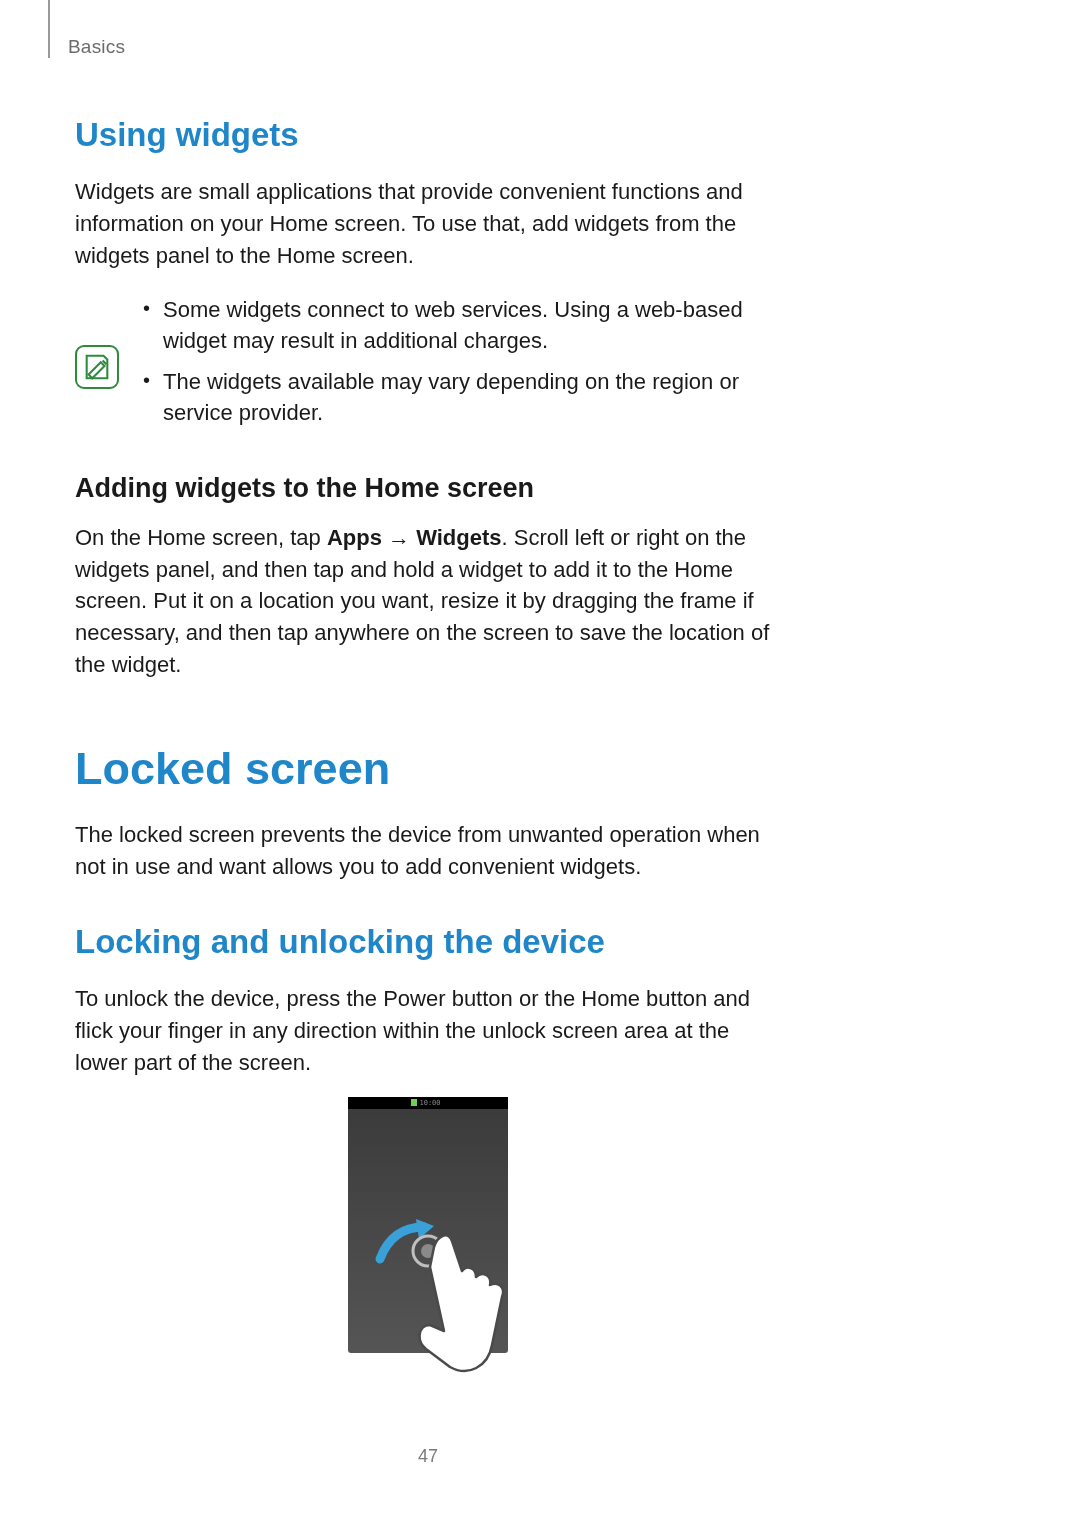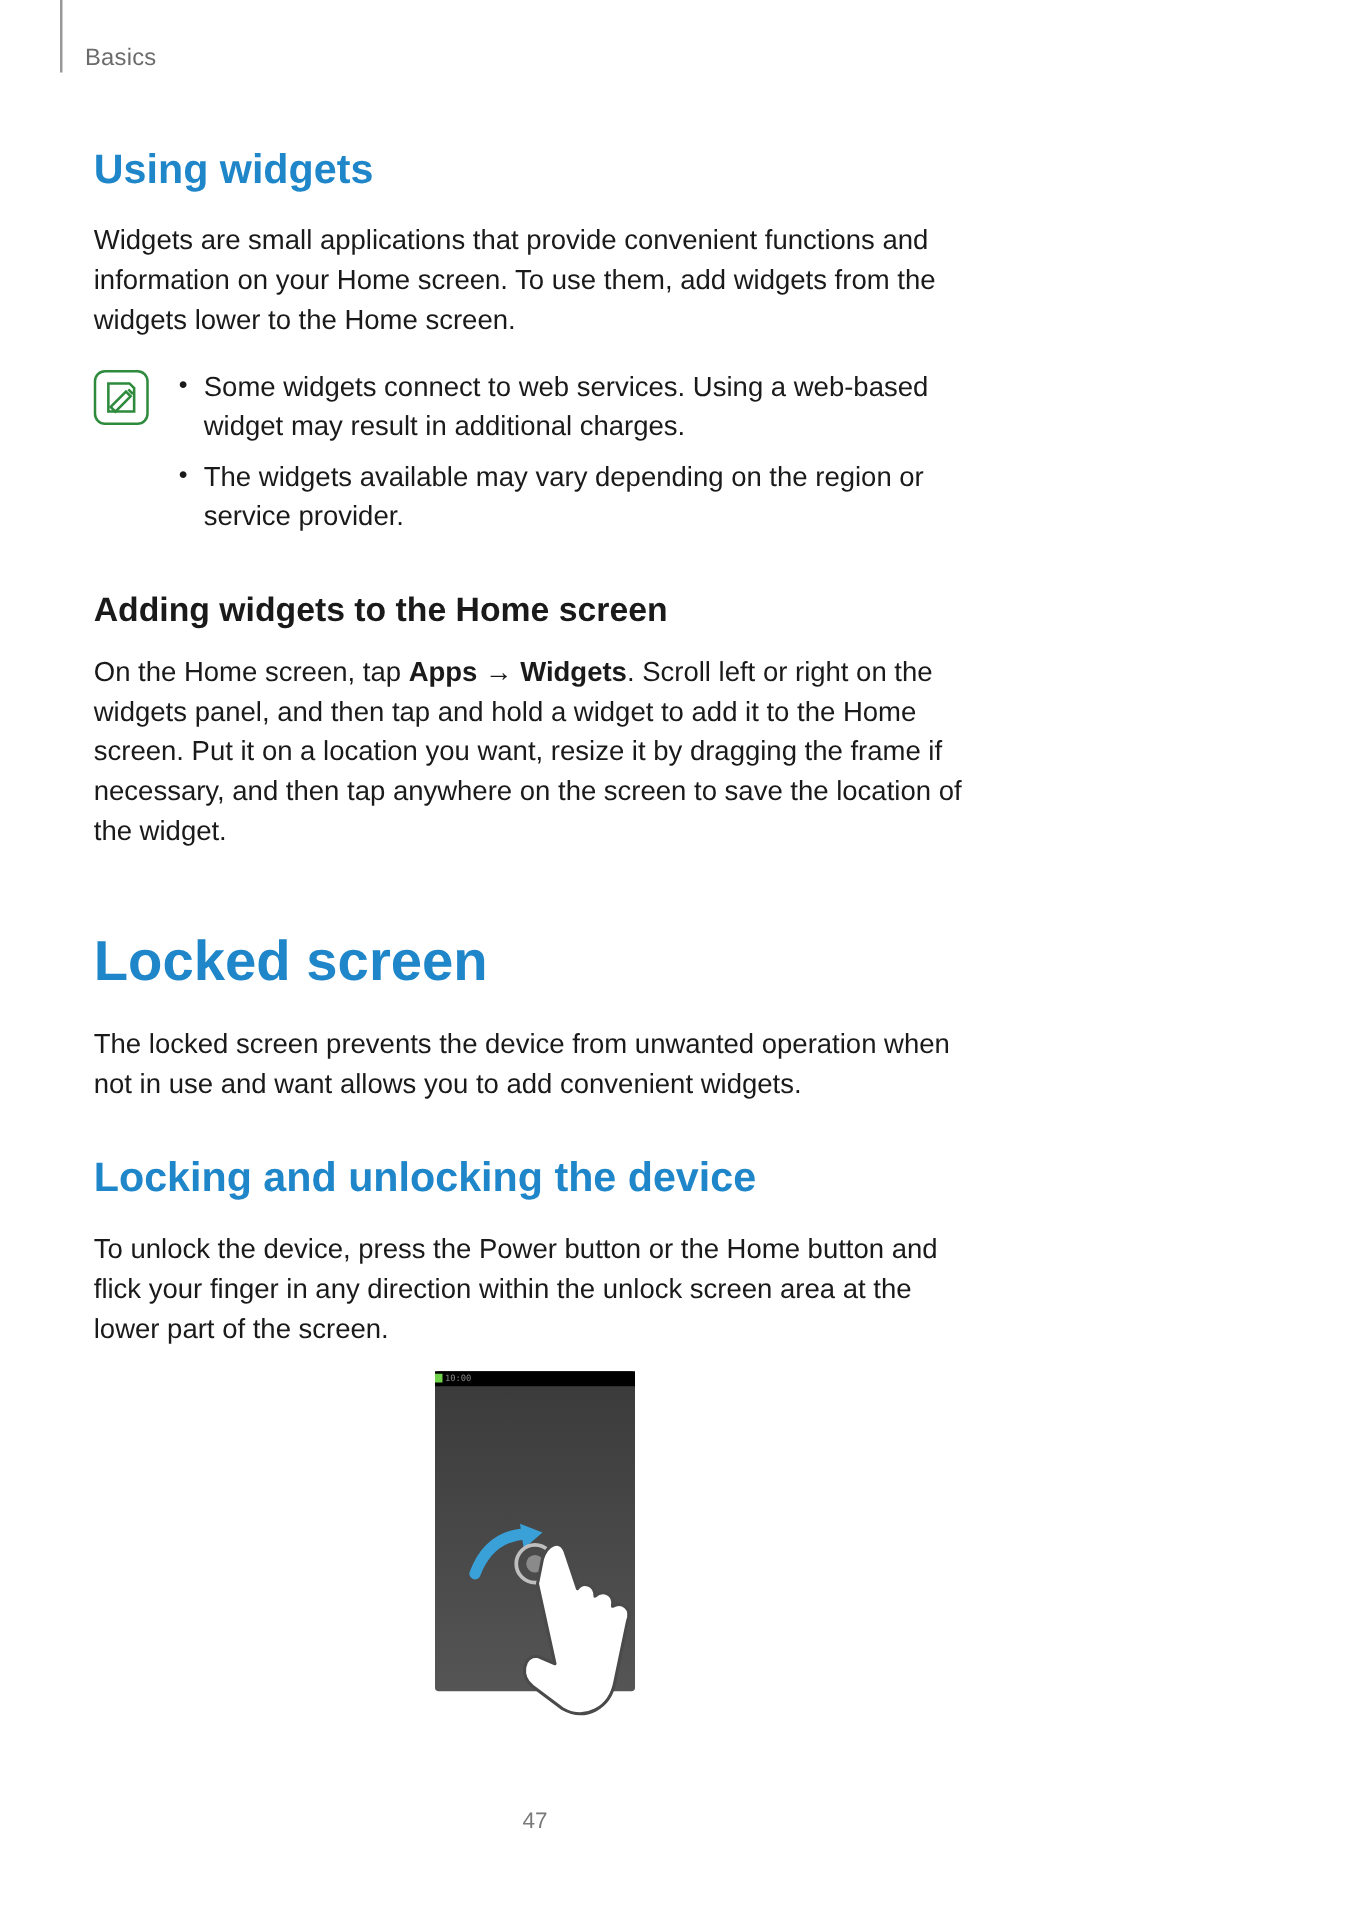--- a/index.html
+++ b/index.html
@@ -6,47 +6,47 @@
   html, body { width: 1080px; height: 1527px; background: #fff; font-family: "Segoe UI", "Helvetica Neue", Arial, sans-serif; color: #1a1a1a; }
   .page { position: relative; width: 856px; height: 1527px; padding: 36px 75px 0 75px; }
   .header-rule { position: absolute; left: 48px; top: 0; width: 2px; height: 58px; background: #999; }
   .breadcrumb { position: absolute; left: 68px; top: 36px; font-size: 19px; color: #6b6b6b; letter-spacing: 0.2px; }
   .content { padding-top: 80px; }
   .h2 { font-size: 33px; font-weight: 700; color: #1f87c9; margin-bottom: 22px; }
   .h1 { font-size: 45px; font-weight: 700; color: #1f87c9; margin-top: 62px; margin-bottom: 24px; }
   .h3 { font-size: 27px; font-weight: 700; color: #1a1a1a; margin-top: 34px; margin-bottom: 18px; }
   .para { font-size: 22px; line-height: 1.45; color: #1a1a1a; margin-bottom: 14px; }
   .para2 { font-size: 22px; line-height: 1.45; color: #1a1a1a; margin-bottom: 6px; }
-  .note-block { display: flex; align-items: flex-start; margin-top: 22px; margin-bottom: 8px; }
+  .note-block { display: flex; align-items: center; margin-top: 22px; margin-bottom: 8px; }
   .note-icon { flex: 0 0 44px; height: 44px; border: 2.5px solid #2e8b3d; border-radius: 9px; display: flex; align-items: center; justify-content: center; margin-right: 22px; margin-top: 2px; }
   .note-icon svg { width: 30px; height: 30px; }
   .note-list { flex: 1; list-style: none; }
   .note-list li { position: relative; padding-left: 22px; font-size: 22px; line-height: 1.42; margin-bottom: 10px; }
   .note-list li::before { content: "•"; position: absolute; left: 2px; top: 0; font-size: 20px; color: #1a1a1a; }
   .bold { font-weight: 700; }
   .figure { display: flex; justify-content: center; margin-top: 18px; }
   .phone { width: 160px; height: 256px; background: linear-gradient(180deg, #3a3a3a 0%, #555 100%); border-radius: 3px; position: relative; overflow: visible; }
-  .statusbar { position: absolute; top: 0; left: 0; right: 0; height: 12px; background: #000; display: flex; justify-content: flex-start; align-items: center; padding-right: 4px; gap: 2px; }
+  .statusbar { position: absolute; top: 0; left: 0; right: 0; height: 12px; background: #000; display: flex; justify-content: center; align-items: center; padding-right: 4px; gap: 2px; }
   .battery { width: 6px; height: 7px; background: #6fd24a; }
   .time { font-size: 7px; color: #888; font-family: monospace; }
   .swipe-arrow { position: absolute; left: 24px; top: 120px; width: 70px; height: 50px; }
   .hand { position: absolute; left: 60px; top: 120px; width: 120px; height: 170px; }
   .page-number { position: absolute; left: 0; right: 0; bottom: 60px; text-align: center; font-size: 18px; color: #7a7a7a; }
 </style>
 </head>
 <body>
 
 <div class="page">
   <div class="header-rule"></div>
   <div class="breadcrumb">Basics</div>
 
   <div class="content">
 
     <div class="h2">Using widgets</div>
-    <p class="para">Widgets are small applications that provide convenient functions and information on your Home screen. To use them, add widgets from the widgets lower to the Home screen.</p>
+    <p class="para">Widgets are small applications that provide convenient functions and information on your Home screen. To use that, add widgets from the widgets panel to the Home screen.</p>
 
     <div class="note-block">
       <div class="note-icon">
         <svg viewBox="0 0 32 32">
           <path d="M5 4 L23 4 L27 8 L27 28 L5 28 Z" fill="none" stroke="#2e8b3d" stroke-width="2.2"></path>
           <path d="M7 24 L20 11 L24 15 L11 28 Z" fill="none" stroke="#2e8b3d" stroke-width="2.2"></path>
           <path d="M22 9 L26 13" fill="none" stroke="#2e8b3d" stroke-width="2.2"></path>
         </svg>
       </div>
       <ul class="note-list">

